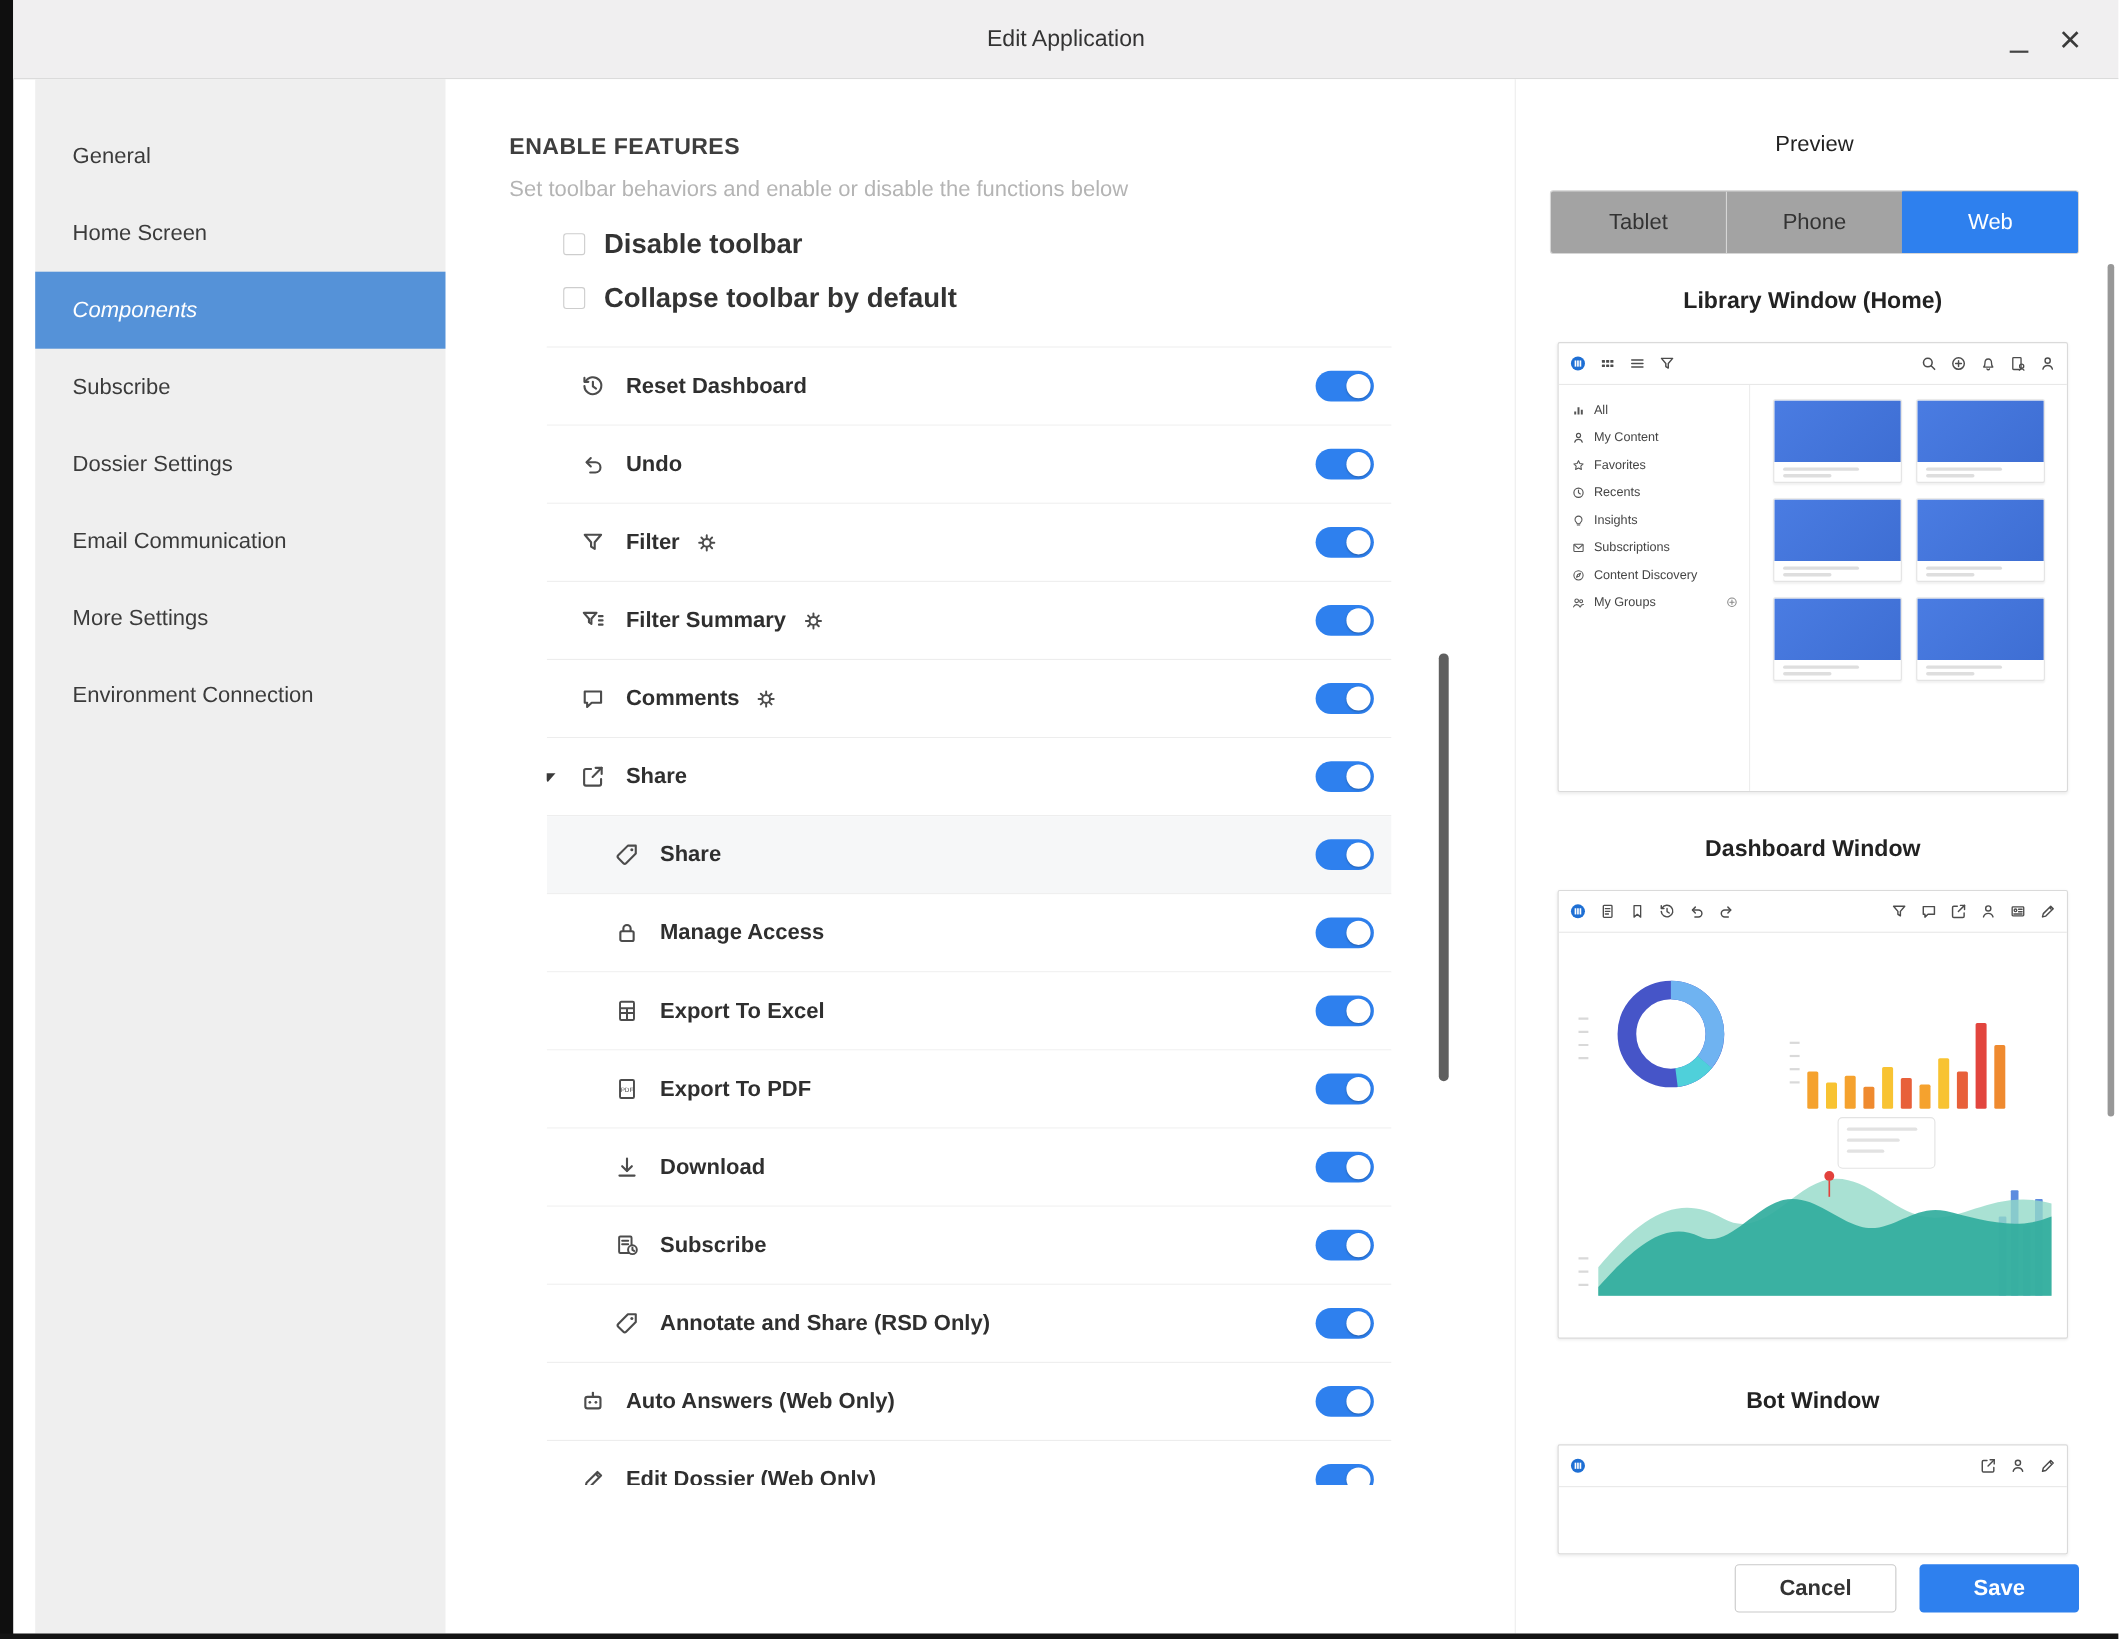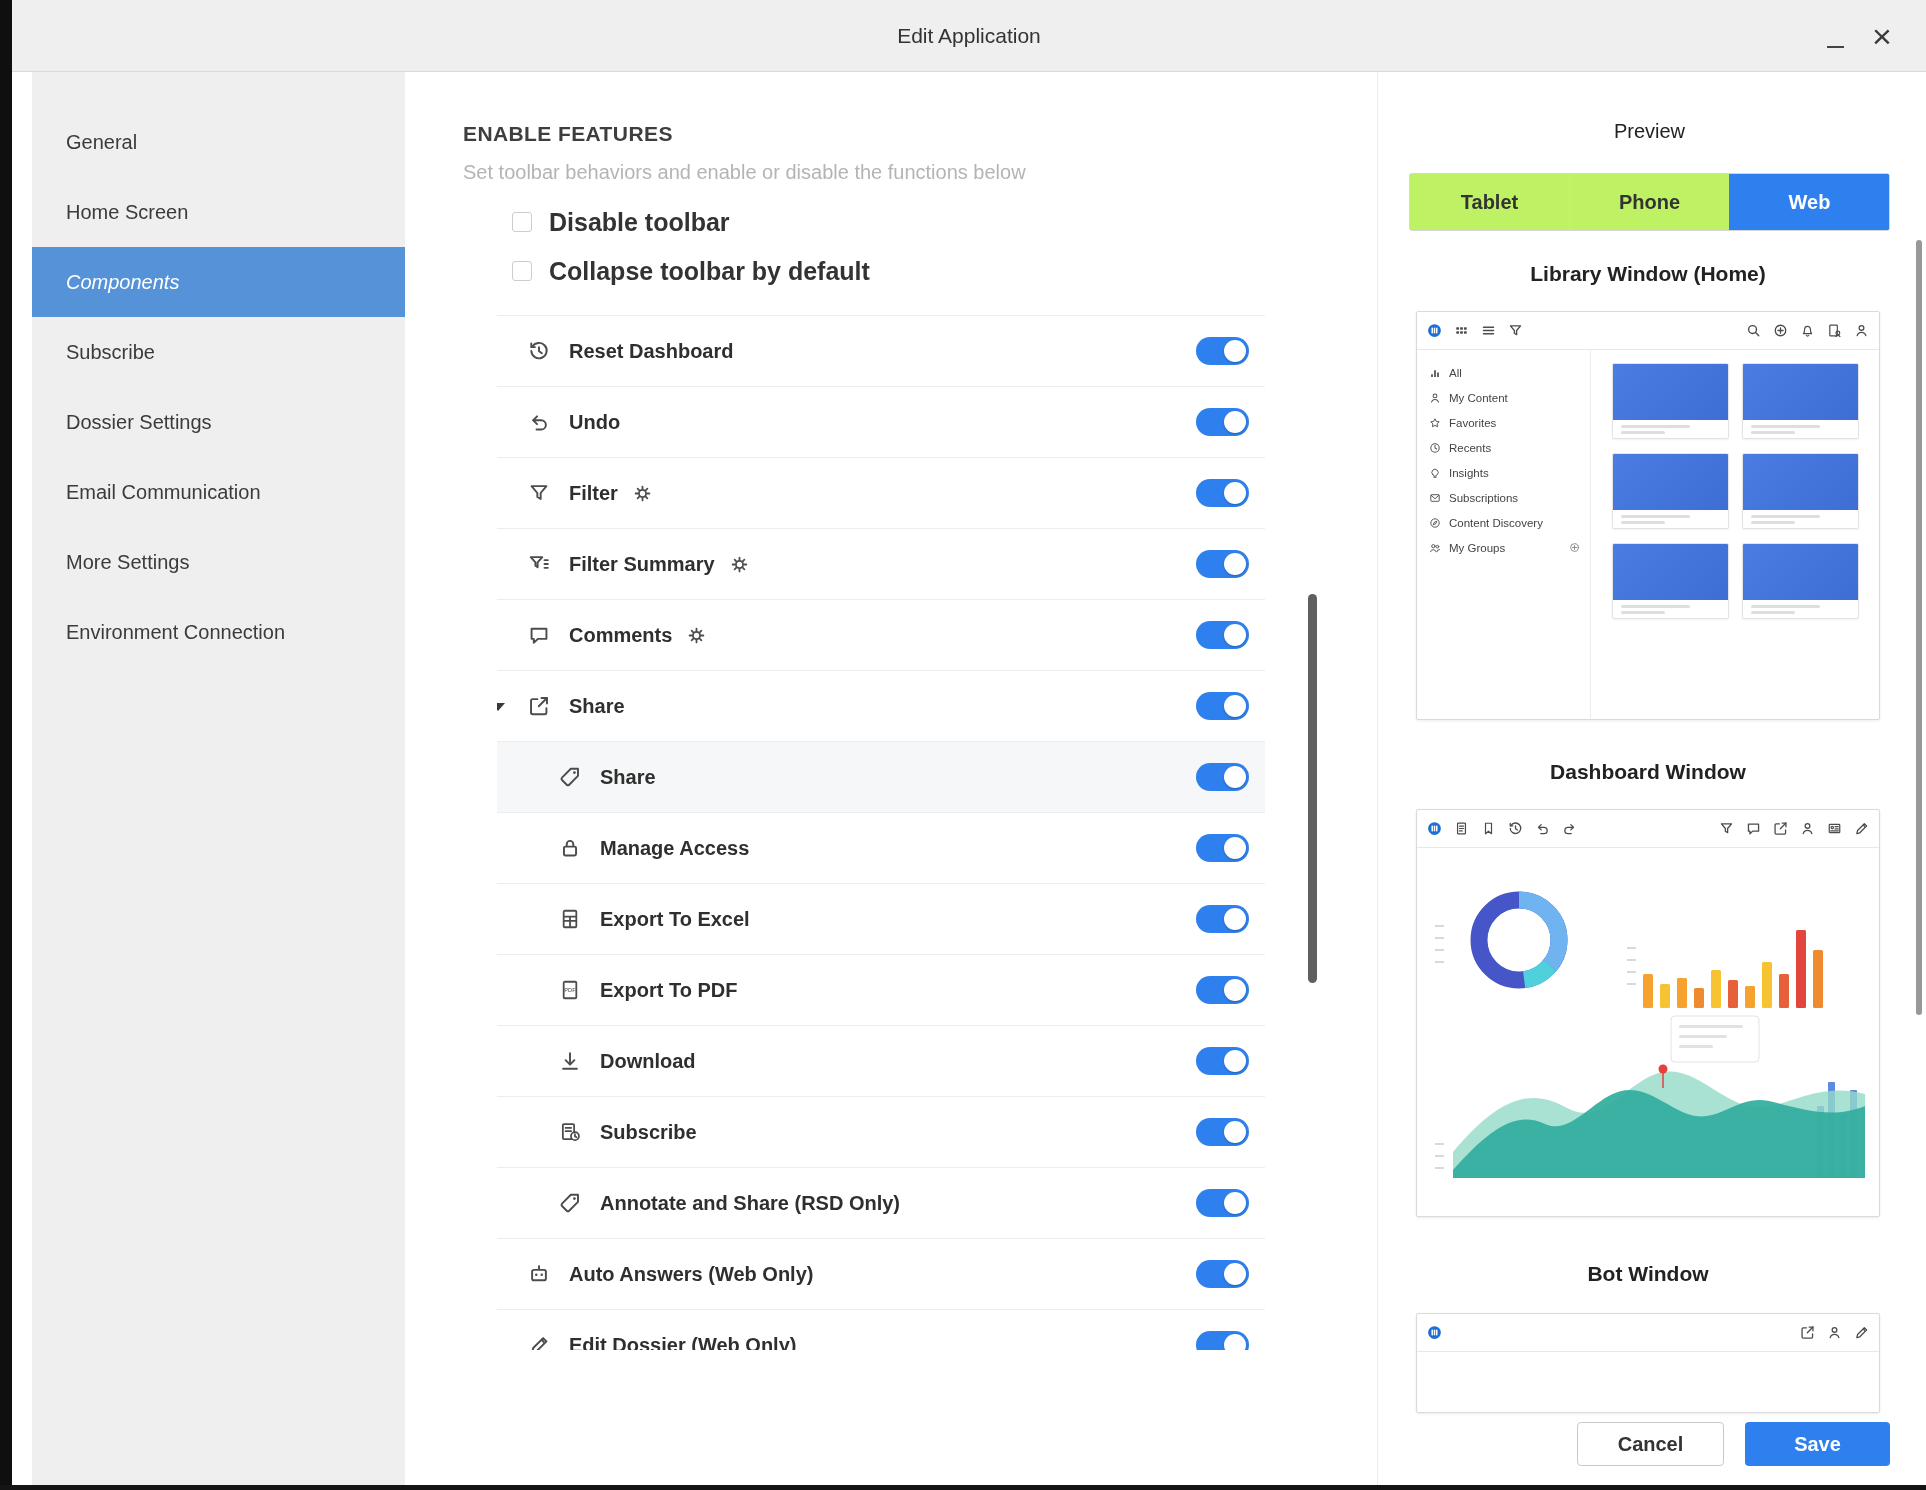--- a/index.html
+++ b/index.html
@@ -49,21 +49,21 @@
   .feat-label{margin-left:19px;font-size:20px;font-weight:600;color:#2f2f2f;white-space:nowrap;}
   .gear-ic{margin-left:15px;width:19px;height:19px;color:#4c4c4c;cursor:default;}
   .chev{position:absolute;left:-6px;top:32px;width:0;height:0;border-left:7px solid transparent;border-right:7px solid transparent;border-top:8px solid #3a3a3a;cursor:default;}
   .toggle{margin-left:auto;margin-right:16px;width:53px;height:28px;border-radius:14px;background:var(--toggle);position:relative;flex:none;cursor:default;}
   .toggle .knob{position:absolute;top:3px;right:3px;width:22px;height:22px;border-radius:50%;background:#fff;box-shadow:0 1px 2px rgba(0,0,0,.25);}
   .inner-scroll{position:absolute;left:903px;top:522px;width:9px;height:389px;border-radius:5px;background:#5f5f5f;}
 
   
   .preview{position:absolute;left:1377px;top:72px;right:0;bottom:5px;background:#fff;border-left:1px solid #ededed;}
   .pv-title{position:absolute;left:31px;top:48px;width:481px;text-align:center;font-size:20px;color:#222;}
-  .pv-tabs{position:absolute;left:31px;top:101px;width:481px;height:58px;display:flex;border:1px solid #d6d6d6;border-radius:3px;overflow:hidden;background:#bef264;font-weight:bold;}
+  .pv-tabs{position:absolute;left:31px;top:101px;width:481px;height:58px;display:flex;border:1px solid #d6d6d6;border-radius:3px;overflow:hidden;background:#a3a3a3;}
   .pv-tab{flex:1;display:flex;align-items:center;justify-content:center;font-size:20px;color:#333;border-right:1px solid #d6d6d6;cursor:default;}
   .pv-tab:last-child{border-right:none;}
   .pv-tab.active{background:var(--accent);color:#fff;box-shadow:0 0 0 1px var(--accent);}
   .pv-h{position:absolute;left:38px;width:464px;text-align:center;font-size:21px;font-weight:700;color:#222;}
   #h-lib{top:190px;} #h-dash{top:688px;} #h-bot{top:1190px;}
   .pv-card{position:absolute;left:38px;width:464px;background:#fff;border:1px solid #dadada;border-radius:2px;
     box-shadow:0 1px 3px rgba(0,0,0,.08);display:flex;flex-direction:column;overflow:hidden;}
   #card-lib{top:239px;height:409px;}
   #card-dash{top:737px;height:408px;}
   #card-bot{top:1241px;height:100px;}

